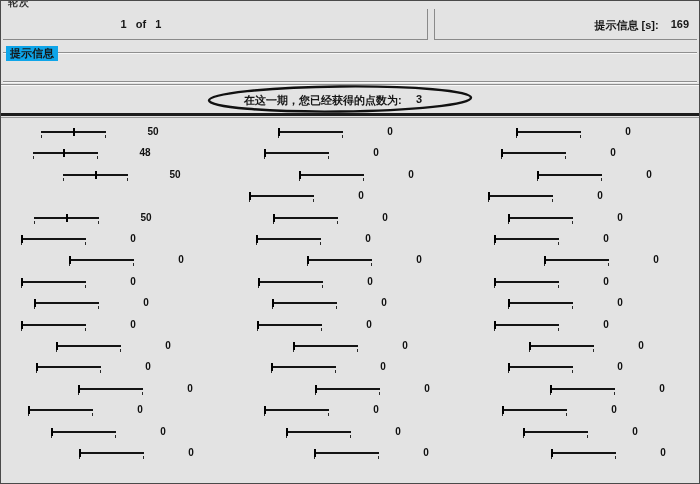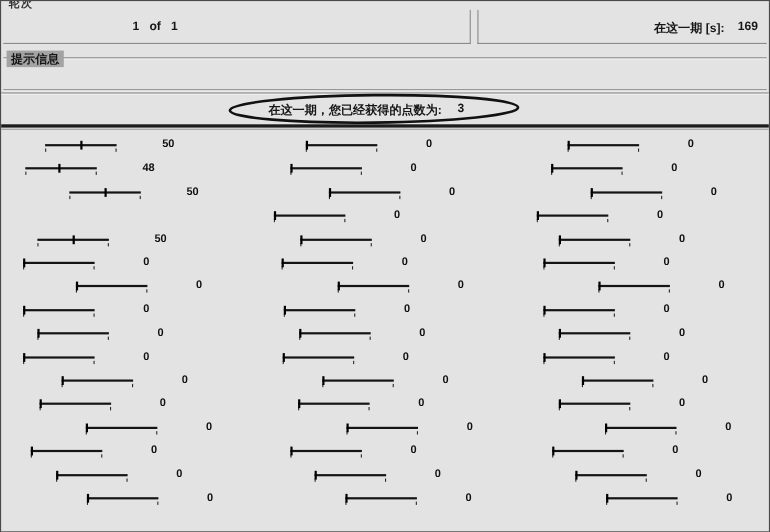--- a/index.html
+++ b/index.html
@@ -18,21 +18,21 @@
   .hdr-right{position:absolute; left:433px; top:8px; right:2px; height:30px;
     border-left:1px solid #8a8a8a; border-bottom:1px solid #8a8a8a;}
   .period{position:absolute; left:100px; top:17px; width:80px; text-align:center;
     font-size:11px; font-weight:bold; white-space:pre;}
   .timer{position:absolute; right:10px; top:17px; font-size:11px; font-weight:bold; display:flex; gap:12px;}
   
   .groove{height:0; border-top:1px solid #8f8f8f; box-shadow:0 1px 0 #f7f7f7;}
   
   .hintbox{position:absolute; left:2px; right:2px; top:47px; height:34px;}
   .hintbox .gb-line{position:absolute; left:0; right:0; top:4px;}
-  .hintbox .gb-label{position:absolute; left:3px; top:-2px; background:#a3a3a3;
+  .hintbox .gb-label{position:absolute; left:3px; top:-2px; background:#0ea5e9;
     padding:0 4px; font-size:11px; font-weight:bold;}
   .hint-text{position:absolute; left:3px; top:13px; font-size:11px; font-weight:bold;}
   .hintbox .gb-bottom{position:absolute; left:0; right:0; bottom:0;}
   
   .band{position:absolute; left:0; right:0; top:83px; height:30px;}
   .band .band-top{position:absolute; left:0; right:0; top:0;}
   .band-text{position:absolute; left:243px; top:9px; font-size:11px; font-weight:bold;}
   .band-value{position:absolute; left:410px; top:9px; width:16px; text-align:center; font-size:11px; font-weight:bold;}
   .oval{position:absolute; left:204px; top:0px; width:270px; height:30px; pointer-events:none;}
   .thick-divider{position:absolute; left:0; right:0; top:112px; height:3px; background:#1c1c1c;}
@@ -51,21 +51,21 @@
 <body>
 
 <div class="screen">
 
   <div class="hdr">
     <span class="hdr-cut-label">轮次</span>
     <div class="hdr-left"></div>
     <div class="hdr-right"></div>
     <div class="period"><span>1</span>   <span>of</span>   <span>1</span></div>
     <div class="timer">
-      <span>在这一期 [s]:</span>
+      <span>提示信息 [s]:</span>
       <span>169</span>
     </div>
   </div>
 
   <div class="hintbox">
     <div class="groove gb-line"></div>
     <span class="gb-label">提示信息</span>
     <div class="groove gb-bottom"></div>
   </div>
 
@@ -83,21 +83,21 @@
 
   <div id="sliders">
       <div class="srow" style="left: 40px; top: 7px;">
         <div class="track">
           <i class="tick tl"></i>
           <i class="tick tr"></i>
           <div class="handle" style="left: 31.5px;"></div>
         </div>
         <span class="sval">50</span>
       </div>
-      <div class="srow" style="left: 22px; top: 28.4px;">
+      <div class="srow" style="left: 32px; top: 28.4px;">
         <div class="track">
           <i class="tick tl"></i>
           <i class="tick tr"></i>
           <div class="handle" style="left: 30.2px;"></div>
         </div>
         <span class="sval">48</span>
       </div>
       <div class="srow" style="left: 62px; top: 49.8px;">
         <div class="track">
           <i class="tick tl"></i>

